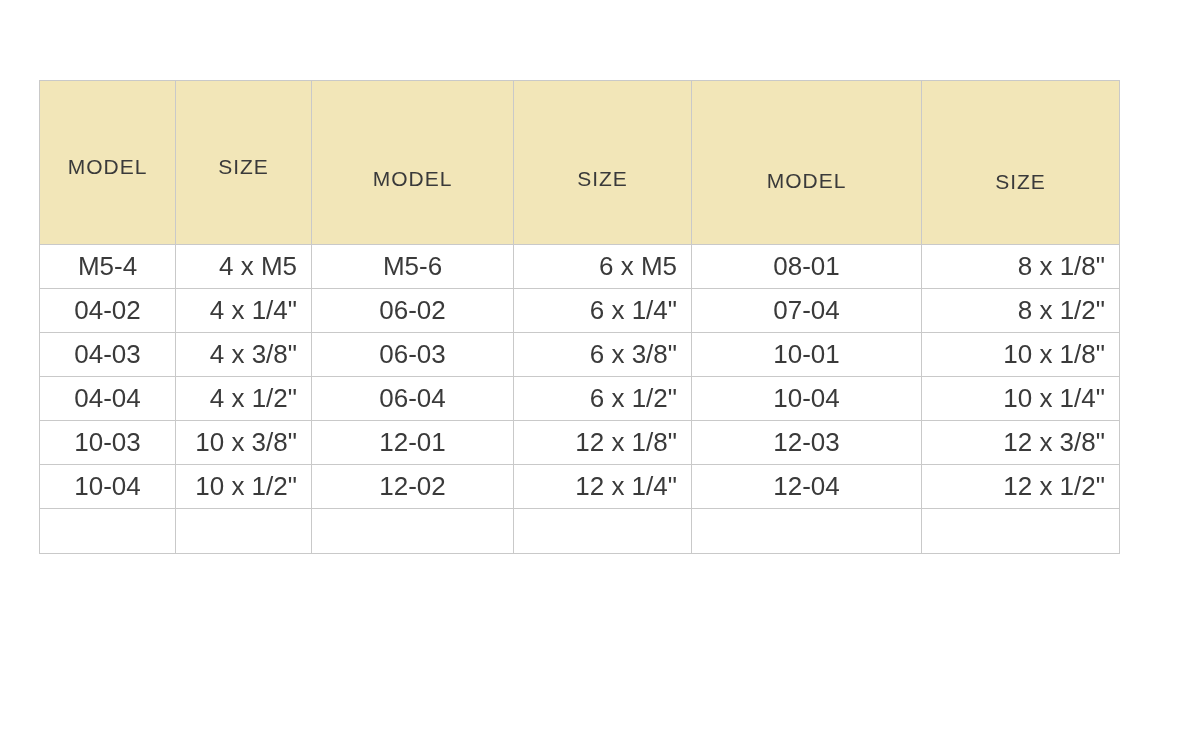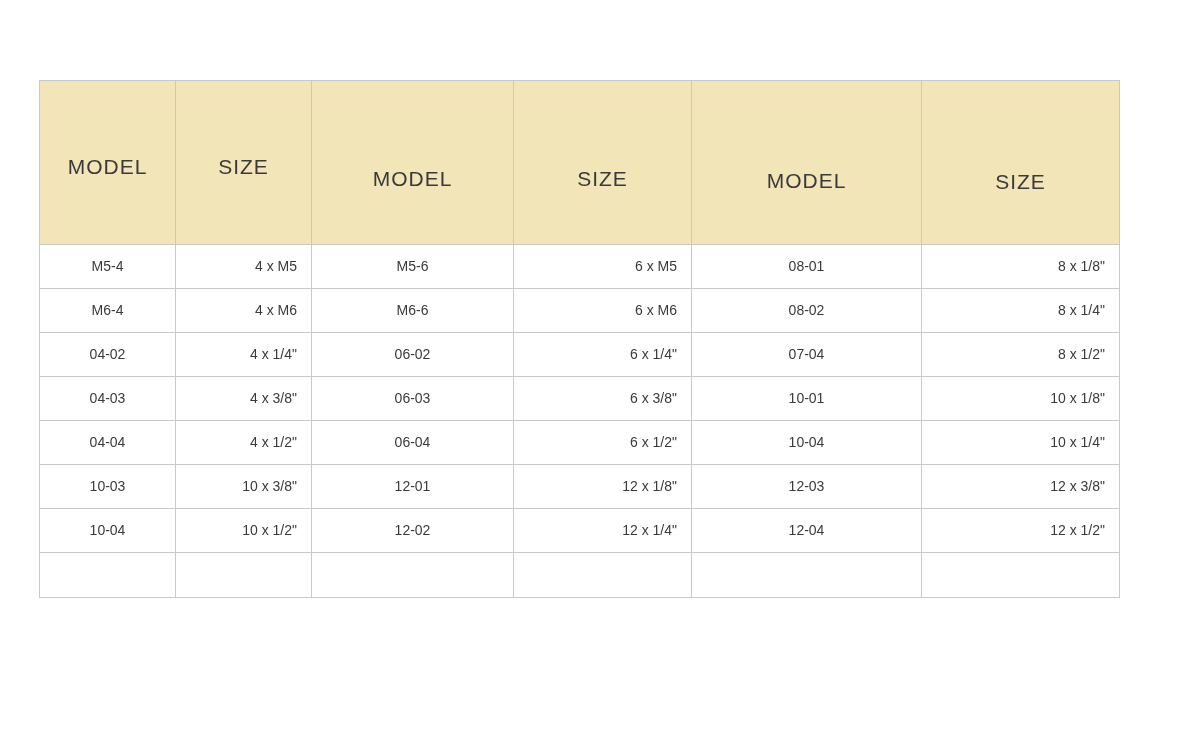--- a/index.html
+++ b/index.html
@@ -65,21 +65,21 @@
   
   thead th.h0 .hdr { font-size: 21px; padding-top: 8px; }
   thead th.h1 .hdr { font-size: 21px; padding-top: 8px; }
   thead th.h2 .hdr { font-size: 21px; padding-top: 32px; }
   thead th.h3 .hdr { font-size: 21px; padding-top: 32px; }
   thead th.h4 .hdr { font-size: 21px; padding-top: 36px; }
   thead th.h5 .hdr { font-size: 21px; padding-top: 38px; }
 
   tbody td {
     height: 43px;
-    font-size: 14px;
+    font-size: 26px;
     background: #ffffff;
   }
 
   tbody td .cell {
     display: block;
     padding: 0 14px;
     line-height: 43px;
     white-space: nowrap;
   }
 
@@ -145,40 +145,20 @@
             </td>
           <td class="model">
               <span class="cell">08-01</span>
             </td>
           <td class="size">
               <span class="cell">8 x 1/8"</span>
             </td>
         </tr>
         <tr>
           <td class="model">
-              <span class="cell">M6-4</span>
-            </td>
-          <td class="size">
-              <span class="cell">4 x M6</span>
-            </td>
-          <td class="model">
-              <span class="cell">M6-6</span>
-            </td>
-          <td class="size">
-              <span class="cell">6 x M6</span>
-            </td>
-          <td class="model">
-              <span class="cell">08-02</span>
-            </td>
-          <td class="size">
-              <span class="cell">8 x 1/4"</span>
-            </td>
-        </tr>
-        <tr>
-          <td class="model">
               <span class="cell">04-02</span>
             </td>
           <td class="size">
               <span class="cell">4 x 1/4"</span>
             </td>
           <td class="model">
               <span class="cell">06-02</span>
             </td>
           <td class="size">
               <span class="cell">6 x 1/4"</span>

